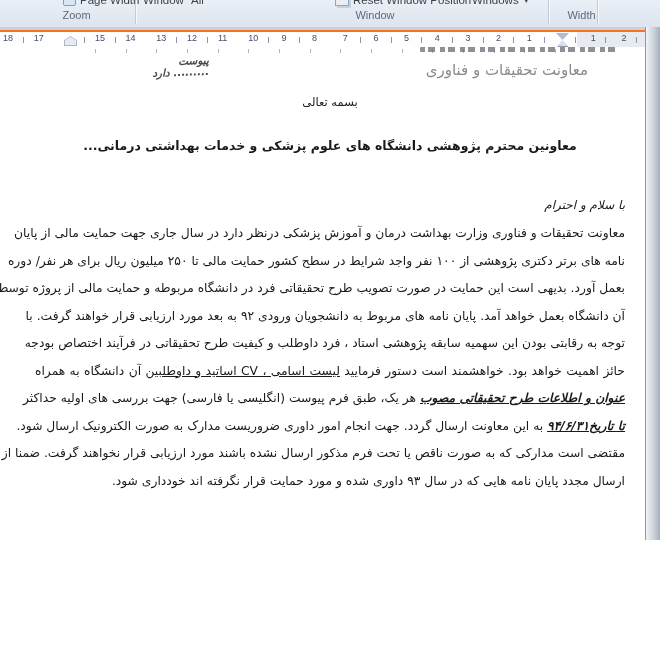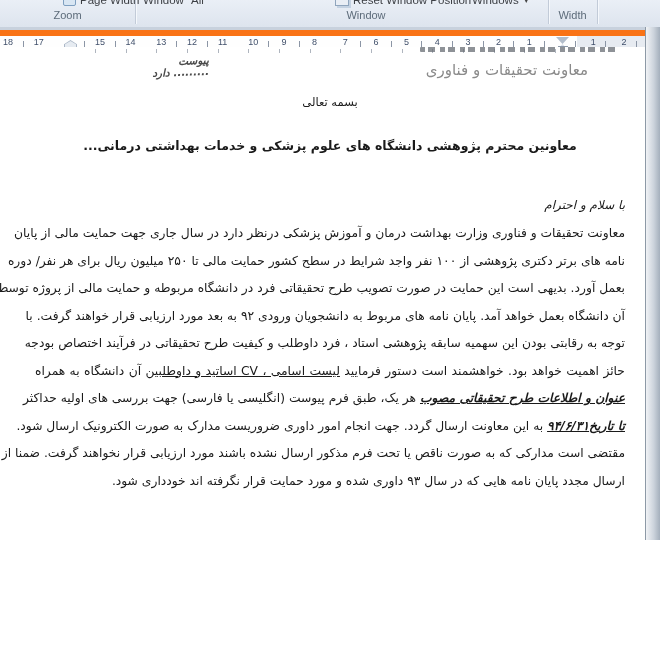--- a/index.html
+++ b/index.html
@@ -9,27 +9,27 @@
   
   .ribbon{position:absolute;left:0;top:0;width:660px;height:27px;overflow:hidden;
           background:linear-gradient(#eaeff6,#dde4ee);border-bottom:1px solid #aab6c6;}
   .rib-btn{position:absolute;top:-6px;display:flex;align-items:center;gap:4px;
            font-size:11.5px;color:#3c3f44;white-space:nowrap;cursor:default;}
   .pw-icon{display:inline-block;width:11px;height:10px;background:#d8e6f3;
            border:1px solid #7e9fc0;border-radius:2px;}
   .rwp-icon{display:inline-block;width:12px;height:9px;background:#e9eef5;
             border:1px solid #8fa5bd;box-shadow:2px 2px 0 #c4d2e2;}
   .drop-arrow{font-size:6px;color:#444;margin-left:2px;}
-  .rib-label{position:absolute;top:9px;font-size:11px;color:#5d6b7a;text-align:center;}
+  .rib-label{position:absolute;top:9px;font-size:11px;color:#5d6b7a;text-align:center;padding-left:9px;}
   .vsep{position:absolute;top:0;bottom:3px;width:1px;background:#c2cbd8;box-shadow:1px 0 0 #f5f8fc;}
 
   
   .ruler-zone{position:absolute;left:0;top:27px;width:660px;height:20px;background:#c8d1dd;}
   .ruler-band{position:absolute;left:0;top:3px;width:645px;height:16px;background:#fefefe;
-              border-top:6px solid #f97316;border-bottom:1px solid #8b98a9;border-right:1px solid #8b98a9;}
+              border-top:2px solid #f97316;border-bottom:1px solid #8b98a9;border-right:1px solid #8b98a9;}
   .band-margin{position:absolute;left:577px;right:0;top:0;bottom:0;background:#e7ebf1;}
   .band-ticks{position:absolute;left:0;right:0;top:5px;height:6px;
               background:repeating-linear-gradient(to right,transparent 0 22.9px,#8b95a5 22.9px 23.7px,transparent 23.7px 30.66px);}
   .ruler-num{position:absolute;top:1px;width:30px;text-align:center;font-size:9px;color:#41506b;}
   .marker-pent{position:absolute;left:64px;top:4px;width:13px;height:10px;background:#aab6c6;
                clip-path:polygon(50% 0,100% 42%,100% 100%,0 100%,0 42%);}
   .marker-pent i{position:absolute;left:1px;top:1px;right:1px;bottom:1px;background:#e6ebf1;
                  clip-path:polygon(50% 0,100% 42%,100% 100%,0 100%,0 42%);}
   .hg-top{position:absolute;left:556px;top:1px;width:13px;height:7px;background:#b2bdcb;
           clip-path:polygon(0 0,100% 0,50% 100%);}

